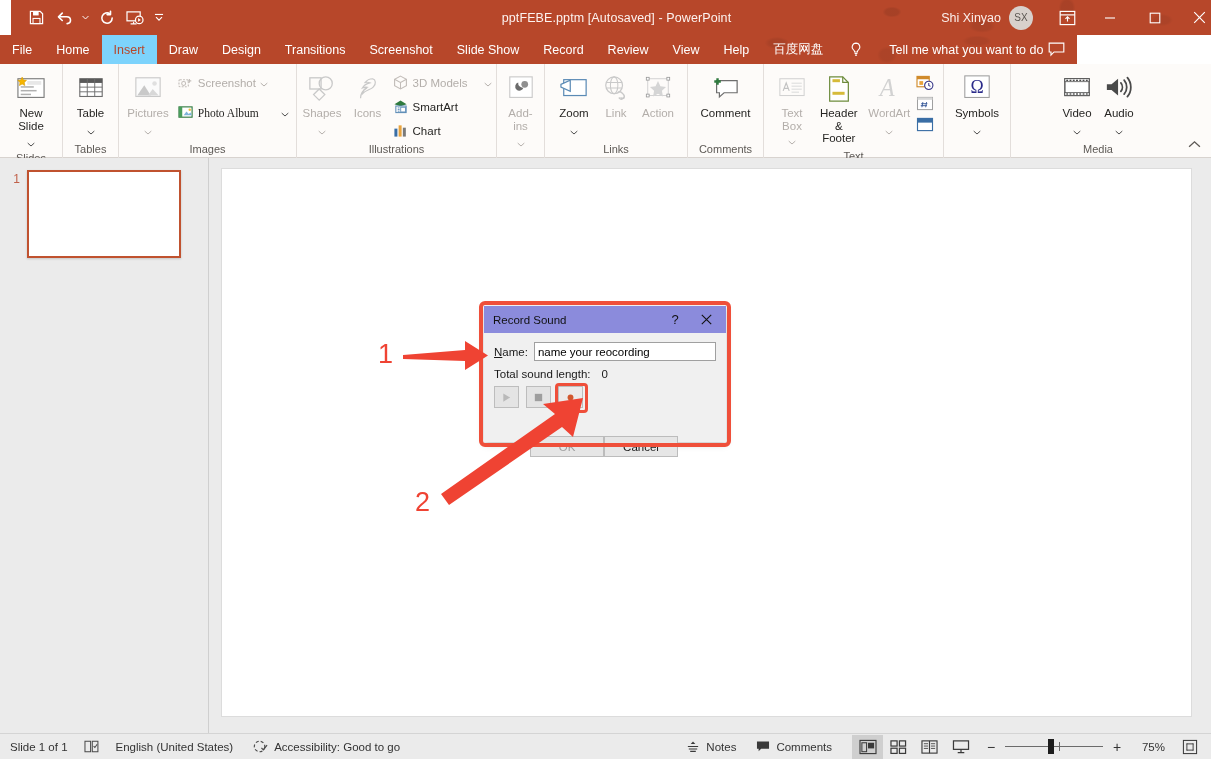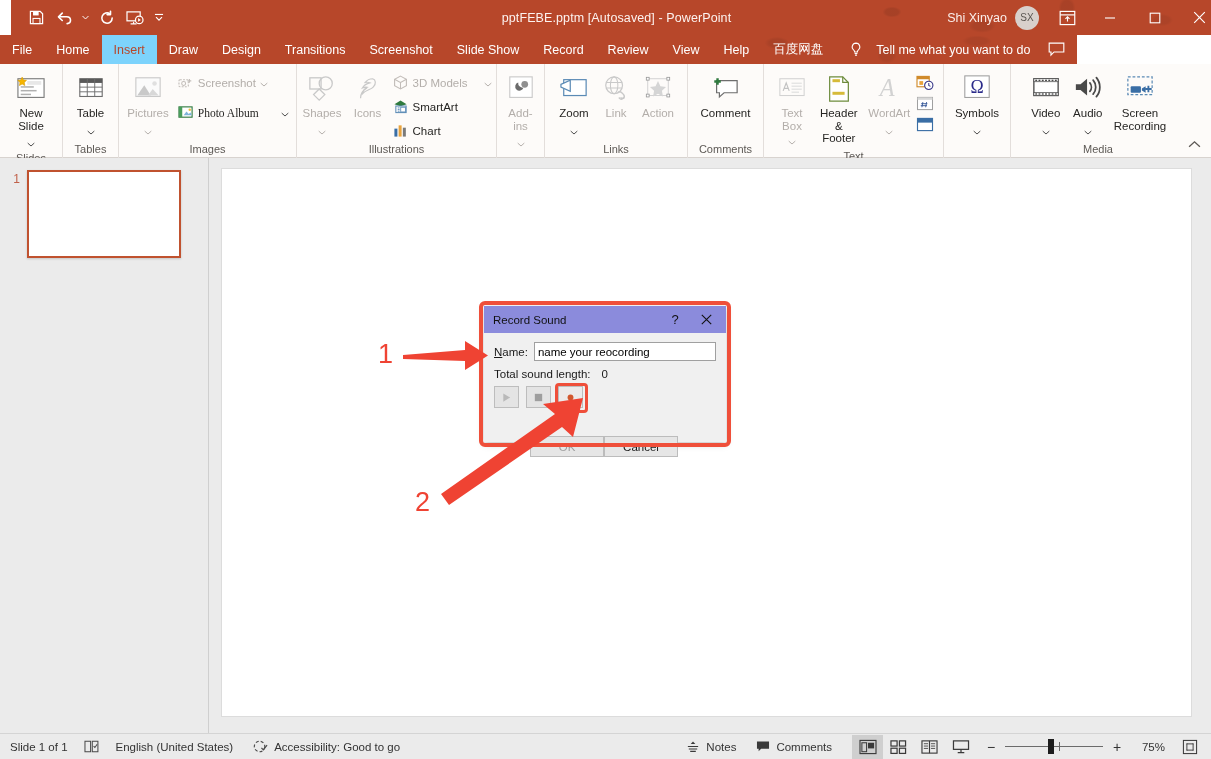--- a/index.html
+++ b/index.html
@@ -42,21 +42,21 @@
   }
   .tb-right {
     position: absolute; right: 0; top: 0; height: 35px;
     display: flex; align-items: center; gap: 0px; z-index: 3;
   }
   .user-name { font-size: 12.5px; color: #fbeeea; margin-right: 8px; white-space: nowrap; }
   .avatar {
     width: 24px; height: 24px; border-radius: 50%;
     background: #d8d0cc; color: #5a5551;
     font-size: 10px; display:flex; align-items:center; justify-content:center;
-    margin-right: 8px; letter-spacing: .2px;
+    margin-right: 14px; letter-spacing: .2px;
   }
   .win-ctrl {
     width: 45px; height: 35px; display:flex; align-items:center; justify-content:center;
     cursor: pointer; color: #fff;
   }
   .ribbon-icon-btn { width: 40px; height: 35px; display:flex; align-items:center; justify-content:center; cursor:pointer; }
 
   
   .tabbar {
     position: absolute; left: 0; top: 35px; width: 1077px; height: 29px;
@@ -72,21 +72,21 @@
     pointer-events:none;
   }
   .tab {
     height: 29px; padding: 0 12px; display: flex; align-items: center;
     font-size: 12.5px; cursor: pointer; color: #ffffff; white-space: nowrap;
     position: relative; z-index: 2;
   }
   .tab.active {
     background: #7dd3fc; color: #b7472a;
   }
-  .tellme { display:flex; align-items:center; gap:12px; padding-left: 14px; height:29px; font-size:12.5px; cursor: text; z-index:2;}
+  .tellme { display:flex; align-items:center; gap:25px; padding-left: 14px; height:29px; font-size:12.5px; cursor: text; z-index:2;}
   .bulb { width: 15px; height: 15px; }
   .comment-tb { position:absolute; right: 8px; bottom: 4px; width: 26px; height:22px; display:flex; align-items:center; justify-content:center; cursor:pointer; z-index:3;}
 
   
   .ribbon {
     position: absolute; left: 0; top: 64px; width: 1211px; height: 94px;
     background: #fdfbf9; border-bottom: 1px solid #d8d3cf;
     display: flex; align-items: stretch;
   }
   .rgroup { position: relative; display: flex; flex-direction: column; align-items: center;
@@ -723,32 +723,20 @@
                 <path d="M26 2.8a16 16 0 0 1 0 20.4" fill="none" stroke="#4a4a4a" stroke-width="1.9" stroke-linecap="round"></path>
               </svg>
           </span>
           <span class="lbl">Audio</span>
           <span class="caret-d">
             <svg width="8" height="5" viewBox="0 0 9 5">
                 <path d="M0.8 0.9 4.5 4.2 8.2 0.9" fill="none" stroke="#4a4a4a" stroke-width="1.1"></path>
               </svg>
           </span>
         </div>
-        <div class="bigbtn">
-          <span class="ico">
-            <svg width="32" height="28" viewBox="0 0 34 30">
-                <rect x="4" y="2" width="26" height="19" fill="none" stroke="#5a8ab5" stroke-width="1.3" stroke-dasharray="3 2"></rect>
-                <rect x="7" y="12" width="11" height="7" rx="1" fill="#3a6ea5"></rect>
-                <path d="M19 14.5 23 12v7l-4-2.5z" fill="#3a6ea5"></path>
-                <path d="M26 11.5v7M22.5 15h7" stroke="#3a6ea5" stroke-width="2"></path>
-              </svg>
-          </span>
-          <span class="lbl">Screen
-Recording</span>
-        </div>
       </div>
       <div class="rgroup-label">Media</div>
     </div>
 
     <div class="collapse-ribbon">
       <svg width="13" height="9" viewBox="0 0 14 10">
           <path d="M1 7.5 7 2 13 7.5" fill="none" stroke="#5d5955" stroke-width="1.5"></path>
         </svg>
     </div>
   </div>

